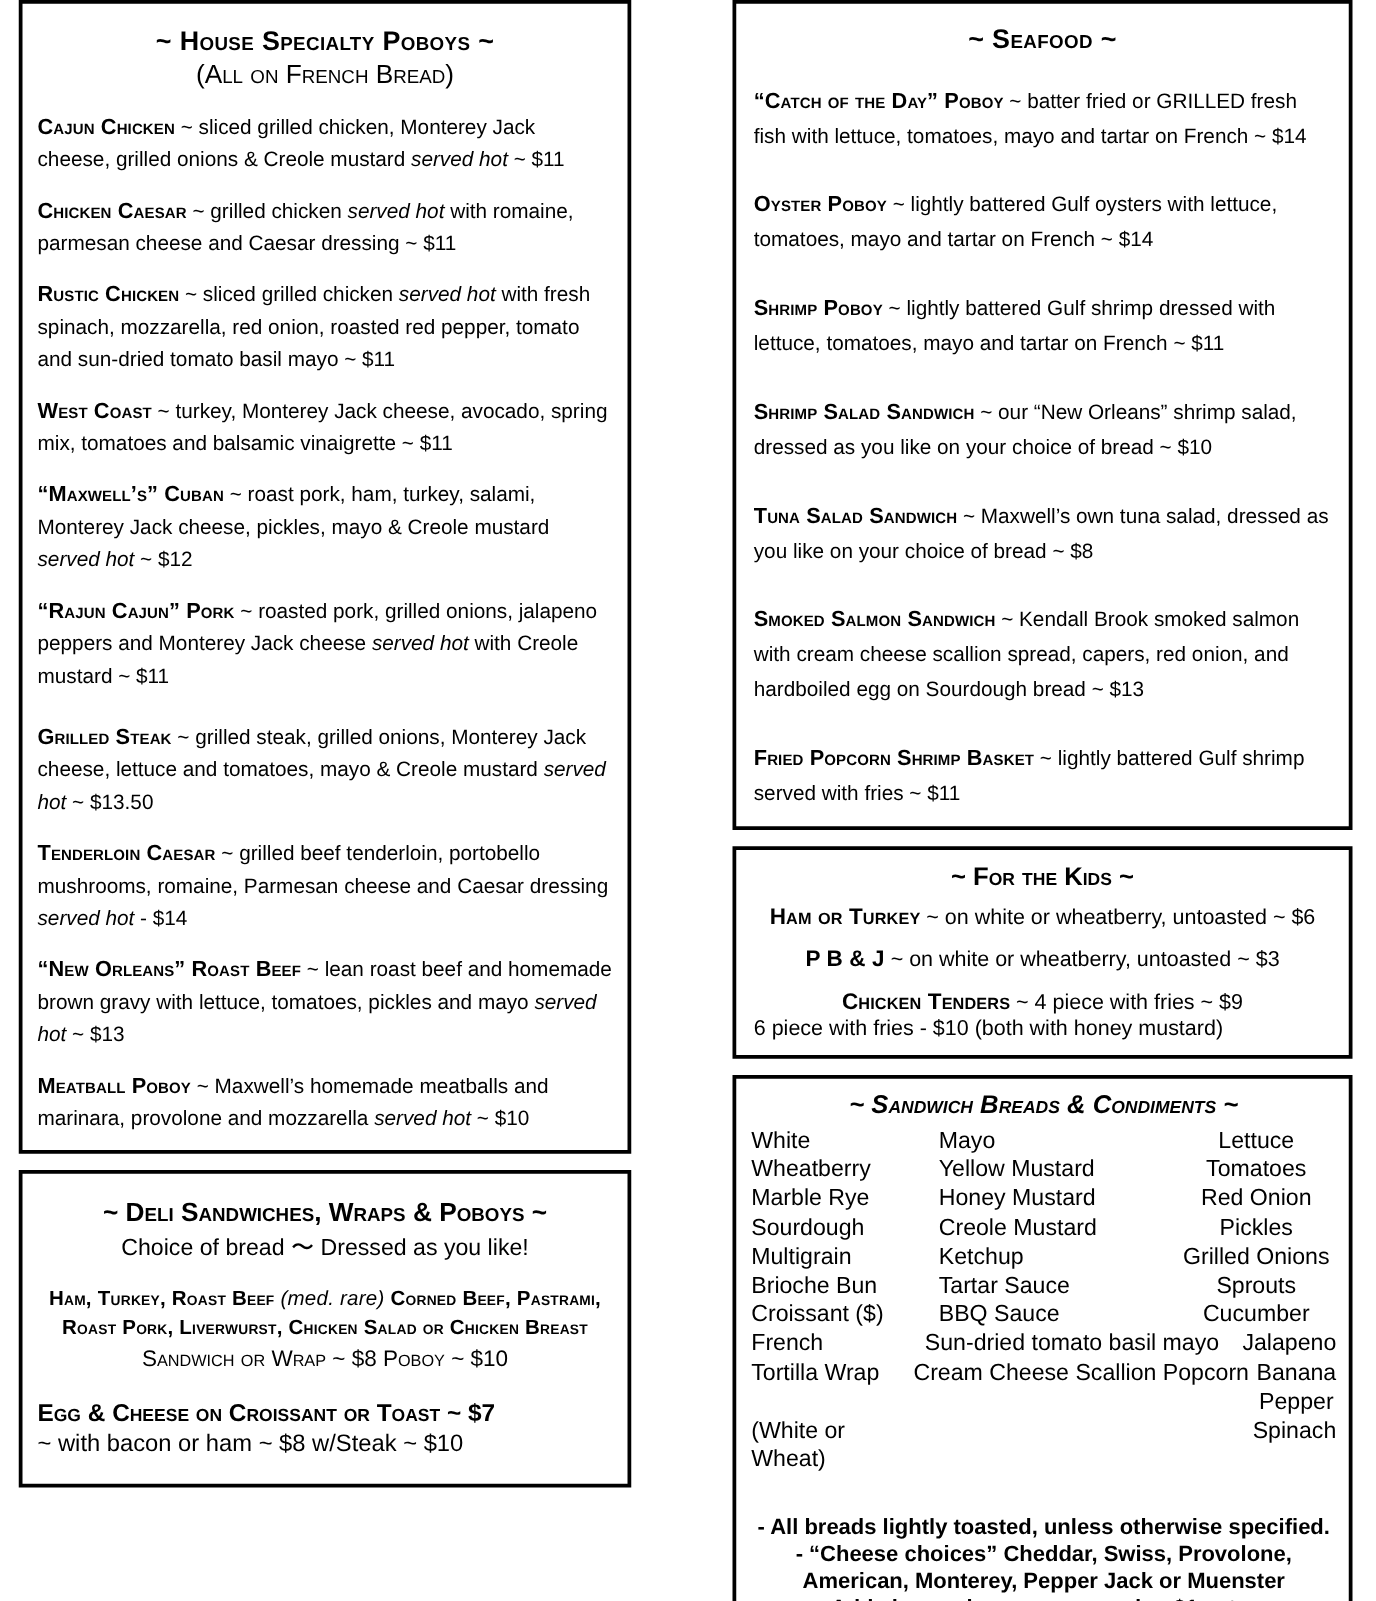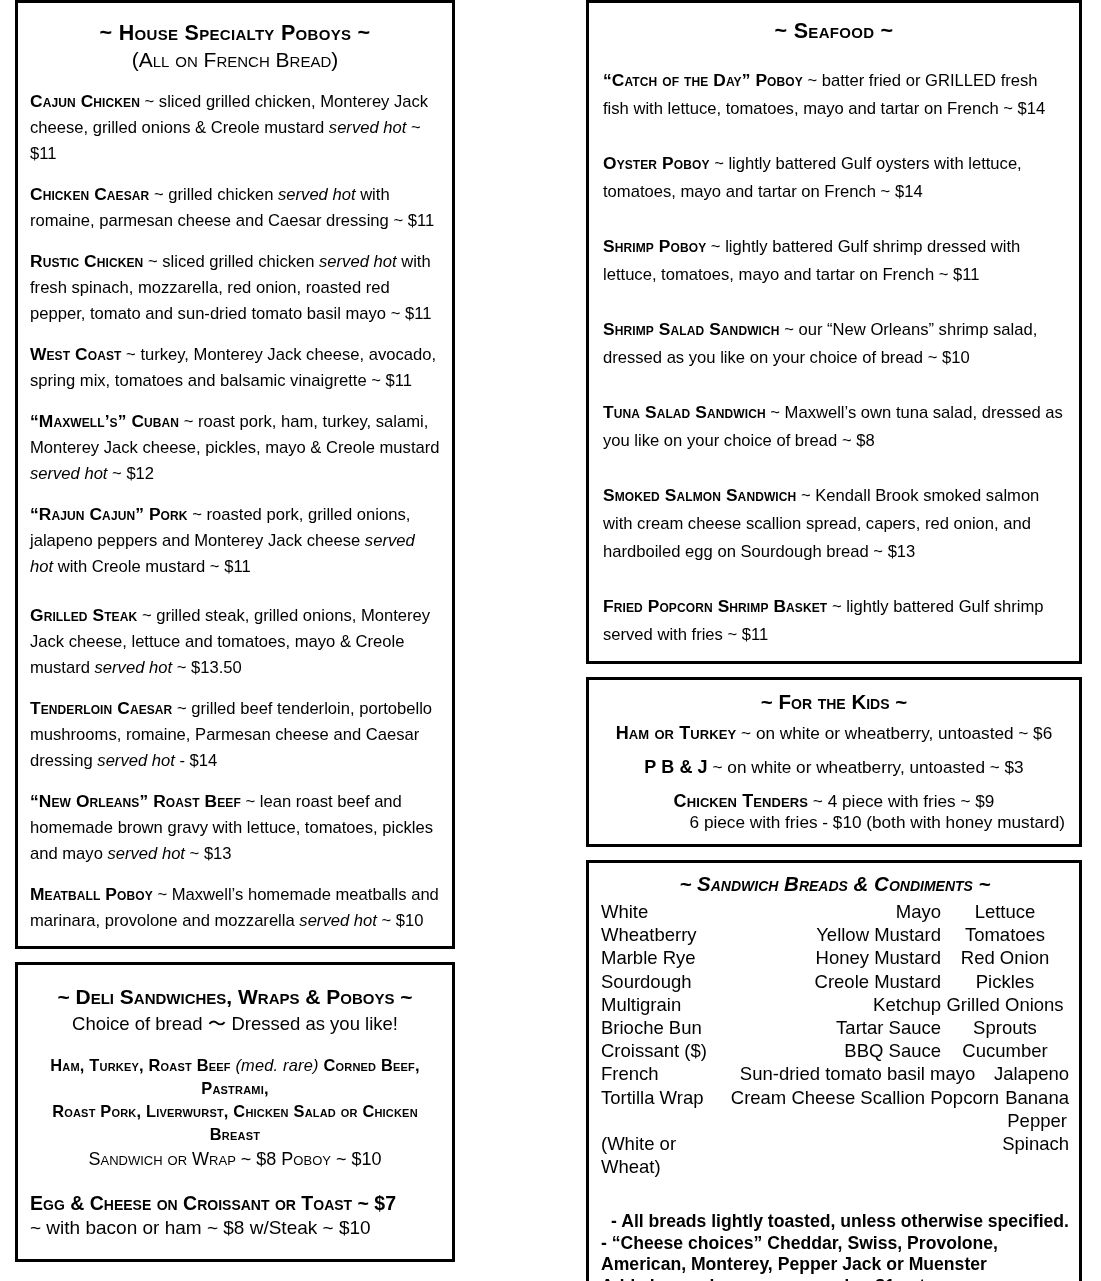--- a/index.html
+++ b/index.html
@@ -20,21 +20,21 @@
     position: absolute;
     inset: 0;
     display: flex;
     gap: 0;
   }
 
   .col {
     position: absolute;
     top: 0;
   }
-  .col-left  { left: 15px;  width: 440px; }
+  .col-left  { left: 15px;  width: 490px; }
   .col-right { left: 586px; width: 496px; }
 
   .box {
     border: 3px solid #000;
     background: #fff;
     box-sizing: border-box;
     margin-bottom: 13px;
     padding: 6px 12px 10px 12px;
   }
 
@@ -127,53 +127,53 @@
     font-size: 20.5px;
     margin: 6px 0 9px 0;
   }
   .kids-line {
     text-align: center;
     font-size: 17.2px;
     margin: 0 0 13px 0;
   }
   .kids-line .sc { font-size: 18px; }
   .kids-sub {
-    text-align: right;
+    text-align: left;
     font-size: 17.2px;
     margin: -11px 0 3px 0;
   }
 
   
   .cond-title {
     text-align: center;
     font-weight: bold;
     font-variant: small-caps;
     font-size: 20.5px;
     margin: 5px 0 4px 0;
     font-style: italic;
   }
   .cond-grid {
     position: relative;
     font-size: 18.5px;
     line-height: 23.2px;
   }
   .cond-row { display: flex; }
   .cond-c1 { width: 150px;  text-align: left; }
-  .cond-c2 { width: 190px;  text-align: right; }
+  .cond-c2 { width: 190px;  text-align: left; }
   .cond-c3 { flex: 1;       text-align: center; }
   .cond-wide { width: 340px; text-align: center; }
 
   .cond-foot {
     font-weight: bold;
     font-size: 17.6px;
     line-height: 21.5px;
     margin-top: 2px;
   }
-  .cond-foot div { text-align: left; }
-  .cond-foot .fl { text-align: right; margin-top: 33px; }
+  .cond-foot div { text-align: center; }
+  .cond-foot .fl { text-align: center; margin-top: 33px; }
 </style>
 </head>
 <body>
 
 <div class="page">
 
   <div class="col col-left">
 
     <div class="box house" style="padding-bottom:6px;">
       <div class="sec-title">~ House Specialty Poboys ~</div>

